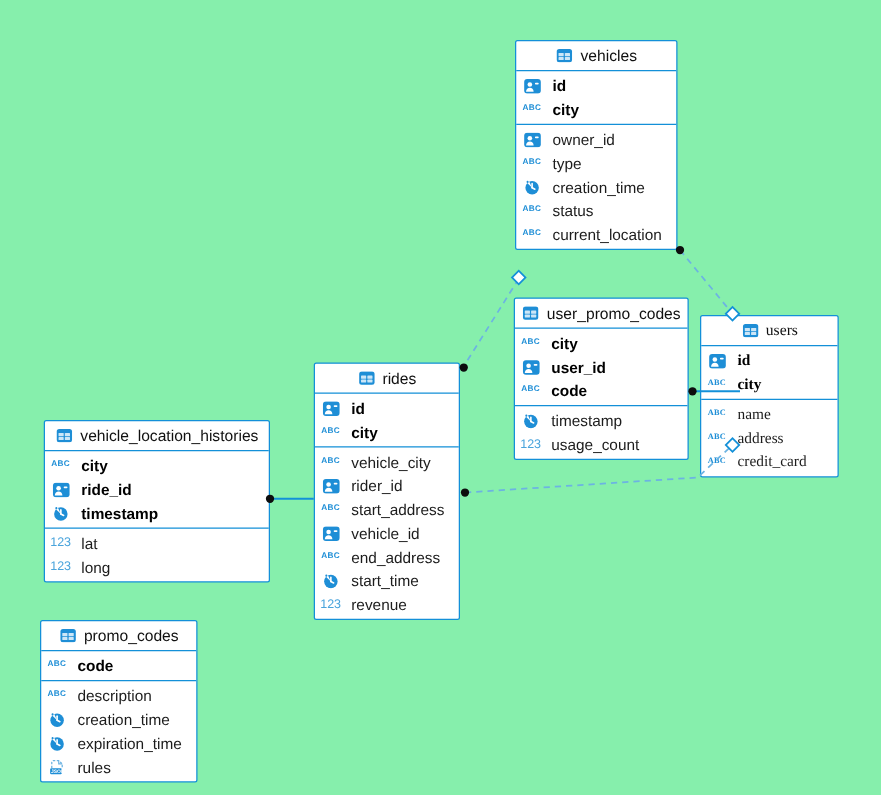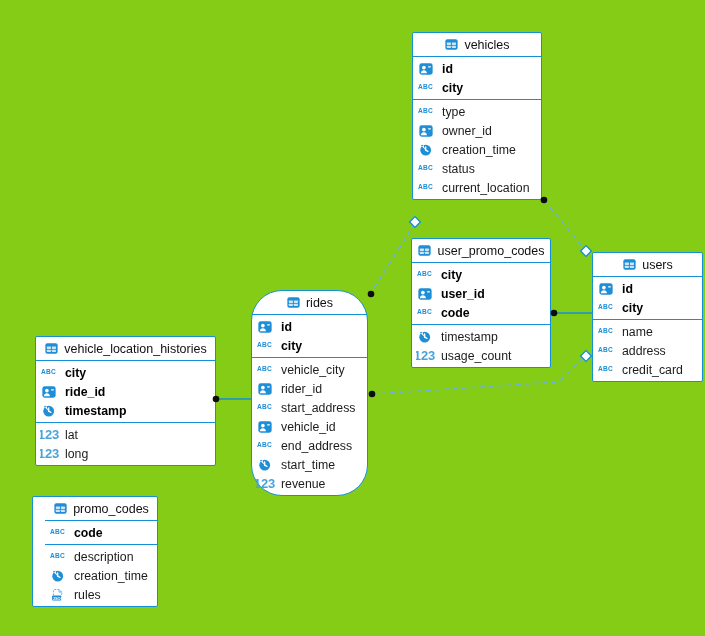--- a/index.html
+++ b/index.html
@@ -1,17 +1,17 @@
 <!DOCTYPE html>
 <html><head>
 <meta charset="utf-8">
 <style>
   html,body{margin:0;padding:0;background:#fff;}
   .canvas{
-    position:relative;width:705px;height:636px;background:#84cc16;overflow:hidden;
+    position:relative;width:705px;height:636px;background:#86efac;overflow:hidden;
     font-family:"Liberation Sans", sans-serif;
   }
   .tables-layer{position:absolute;inset:0;}
   .connections-layer{position:absolute;inset:0;z-index:5;pointer-events:none;}
   .table{
     position:absolute;background:#fff;border:1.8px solid #1390d8;border-radius:2px;
     box-sizing:border-box;z-index:2;
   }
   .thead{
     display:flex;align-items:center;justify-content:center;gap:5px;height:23px;
@@ -21,21 +21,21 @@
   .tsection{padding:2px 4px;}
   .tsection.keys{border-bottom:1.6px solid #1390d8;}
   .frow{
     display:flex;align-items:center;height:19px;gap:8px;font-size:12.3px;
     color:#1c1c1c;white-space:nowrap;overflow:hidden;
   }
   .frow.key{font-weight:700;color:#000;}
   .icon{width:17px;min-width:17px;display:flex;align-items:center;justify-content:center;}
   .icon svg{display:block;}
   .ticon{font-weight:700;color:#1e8ed6;font-size:6.6px;letter-spacing:0.2px;line-height:1;}
-  .ticon.num{font-size:13px;color:#4aa4dc;font-weight:700;letter-spacing:0;}
+  .ticon.num{font-size:10px;color:#4aa4dc;font-weight:400;letter-spacing:0;}
 </style>
 </head>
 <body>
 
 <div class="canvas">
   <div class="tables-layer">
       <div class="table" style="left: 412px; top: 32px; width: 130px;">
         <div class="thead">
           <span class="icon" style="width: 15px; min-width: 15px;">
             <svg viewBox="0 0 14 12" width="13" height="11">
@@ -63,37 +63,37 @@
           <div class="frow key">
             <span class="icon">
               <span class="ticon">ABC</span>
             </span>
             <span>city</span>
           </div>
         </div>
         <div class="tsection">
           <div class="frow">
             <span class="icon">
+              <svg viewBox="0 0 15 13" width="14" height="12">
+                <rect x="0.3" y="0.3" width="14.4" height="12.4" rx="2.6" fill="#1e8ed6"></rect>
+                <circle cx="5.2" cy="5" r="2" fill="#fff"></circle>
+                <path d="M1.9 11.2 C2 8.9 3.4 7.8 5.2 7.8 C7 7.8 8.4 8.9 8.5 11.2 Z" fill="#fff"></path>
+                <rect x="9.6" y="3.4" width="3.3" height="1.5" rx="0.75" fill="#fff"></rect>
+              </svg>
+            </span>
+            <span>owner_id</span>
+          </div>
+          <div class="frow">
+            <span class="icon">
               <span class="ticon">ABC</span>
             </span>
             <span>type</span>
           </div>
           <div class="frow">
             <span class="icon">
-              <svg viewBox="0 0 15 13" width="14" height="12">
-                <rect x="0.3" y="0.3" width="14.4" height="12.4" rx="2.6" fill="#1e8ed6"></rect>
-                <circle cx="5.2" cy="5" r="2" fill="#fff"></circle>
-                <path d="M1.9 11.2 C2 8.9 3.4 7.8 5.2 7.8 C7 7.8 8.4 8.9 8.5 11.2 Z" fill="#fff"></path>
-                <rect x="9.6" y="3.4" width="3.3" height="1.5" rx="0.75" fill="#fff"></rect>
-              </svg>
-            </span>
-            <span>owner_id</span>
-          </div>
-          <div class="frow">
-            <span class="icon">
               <svg viewBox="0 0 14 14" width="13" height="13">
                 <circle cx="7.2" cy="7.7" r="5.8" fill="#1e8ed6"></circle>
                 <path d="M7.2 7.7 L3 3.6 L4.6 2.2 Z" fill="#fff"></path>
                 <path d="M7.2 7.7 L7.2 4.2" stroke="#fff" stroke-width="1.4" fill="none" stroke-linecap="round"></path>
                 <path d="M7.2 7.7 L9.6 9" stroke="#fff" stroke-width="1.4" fill="none" stroke-linecap="round"></path>
                 <circle cx="3.3" cy="2.7" r="0.9" fill="#1e8ed6"></circle>
               </svg>
             </span>
             <span>creation_time</span>
           </div>
@@ -163,21 +163,21 @@
             <span>timestamp</span>
           </div>
           <div class="frow">
             <span class="icon">
               <span class="ticon num">123</span>
             </span>
             <span>usage_count</span>
           </div>
         </div>
       </div>
-      <div class="table" style="left: 592px; top: 252px; width: 111px;">
+      <div class="table" style="left: 560px; top: 252px; width: 111px; font-family: Liberation Serif, serif;">
         <div class="thead">
           <span class="icon" style="width: 15px; min-width: 15px;">
             <svg viewBox="0 0 14 12" width="13" height="11">
               <rect x="0.3" y="0.3" width="13.4" height="11.4" rx="2.2" fill="#1e8ed6"></rect>
               <rect x="1.9" y="3.7" width="4.5" height="2.8" rx="0.5" fill="#cce6f7"></rect>
               <rect x="7.4" y="3.7" width="4.5" height="2.8" rx="0.5" fill="#cce6f7"></rect>
               <rect x="1.9" y="7.3" width="4.5" height="2.5" rx="0.5" fill="#cce6f7"></rect>
               <rect x="7.4" y="7.3" width="4.5" height="2.5" rx="0.5" fill="#cce6f7"></rect>
             </svg>
           </span>
@@ -216,21 +216,21 @@
             <span>address</span>
           </div>
           <div class="frow">
             <span class="icon">
               <span class="ticon">ABC</span>
             </span>
             <span>credit_card</span>
           </div>
         </div>
       </div>
-      <div class="table" style="left: 251px; top: 290px; width: 117px; border-radius: 31px;">
+      <div class="table" style="left: 251px; top: 290px; width: 117px;">
         <div class="thead">
           <span class="icon" style="width: 15px; min-width: 15px;">
             <svg viewBox="0 0 14 12" width="13" height="11">
               <rect x="0.3" y="0.3" width="13.4" height="11.4" rx="2.2" fill="#1e8ed6"></rect>
               <rect x="1.9" y="3.7" width="4.5" height="2.8" rx="0.5" fill="#cce6f7"></rect>
               <rect x="7.4" y="3.7" width="4.5" height="2.8" rx="0.5" fill="#cce6f7"></rect>
               <rect x="1.9" y="7.3" width="4.5" height="2.5" rx="0.5" fill="#cce6f7"></rect>
               <rect x="7.4" y="7.3" width="4.5" height="2.5" rx="0.5" fill="#cce6f7"></rect>
             </svg>
           </span>
@@ -368,21 +368,21 @@
             <span>lat</span>
           </div>
           <div class="frow">
             <span class="icon">
               <span class="ticon num">123</span>
             </span>
             <span>long</span>
           </div>
         </div>
       </div>
-      <div class="table" style="left: 32px; top: 496px; width: 126px; padding-left: 12px;">
+      <div class="table" style="left: 32px; top: 496px; width: 126px;">
         <div class="thead">
           <span class="icon" style="width: 15px; min-width: 15px;">
             <svg viewBox="0 0 14 12" width="13" height="11">
               <rect x="0.3" y="0.3" width="13.4" height="11.4" rx="2.2" fill="#1e8ed6"></rect>
               <rect x="1.9" y="3.7" width="4.5" height="2.8" rx="0.5" fill="#cce6f7"></rect>
               <rect x="7.4" y="3.7" width="4.5" height="2.8" rx="0.5" fill="#cce6f7"></rect>
               <rect x="1.9" y="7.3" width="4.5" height="2.5" rx="0.5" fill="#cce6f7"></rect>
               <rect x="7.4" y="7.3" width="4.5" height="2.5" rx="0.5" fill="#cce6f7"></rect>
             </svg>
           </span>
@@ -407,20 +407,32 @@
             <span class="icon">
               <svg viewBox="0 0 14 14" width="13" height="13">
                 <circle cx="7.2" cy="7.7" r="5.8" fill="#1e8ed6"></circle>
                 <path d="M7.2 7.7 L3 3.6 L4.6 2.2 Z" fill="#fff"></path>
                 <path d="M7.2 7.7 L7.2 4.2" stroke="#fff" stroke-width="1.4" fill="none" stroke-linecap="round"></path>
                 <path d="M7.2 7.7 L9.6 9" stroke="#fff" stroke-width="1.4" fill="none" stroke-linecap="round"></path>
                 <circle cx="3.3" cy="2.7" r="0.9" fill="#1e8ed6"></circle>
               </svg>
             </span>
             <span>creation_time</span>
+          </div>
+          <div class="frow">
+            <span class="icon">
+              <svg viewBox="0 0 14 14" width="13" height="13">
+                <circle cx="7.2" cy="7.7" r="5.8" fill="#1e8ed6"></circle>
+                <path d="M7.2 7.7 L3 3.6 L4.6 2.2 Z" fill="#fff"></path>
+                <path d="M7.2 7.7 L7.2 4.2" stroke="#fff" stroke-width="1.4" fill="none" stroke-linecap="round"></path>
+                <path d="M7.2 7.7 L9.6 9" stroke="#fff" stroke-width="1.4" fill="none" stroke-linecap="round"></path>
+                <circle cx="3.3" cy="2.7" r="0.9" fill="#1e8ed6"></circle>
+              </svg>
+            </span>
+            <span>expiration_time</span>
           </div>
           <div class="frow">
             <span class="icon">
               <svg viewBox="0 0 14 14" width="13" height="13">
                 <path d="M2.6 8 V3 Q2.6 1.6 4 1.6 H8.6 L11.6 4.4 V8" fill="none" stroke="#6cb3e2" stroke-width="1.1" stroke-dasharray="2 1.3"></path>
                 <path d="M8.6 1.6 V4.4 H11.6" fill="none" stroke="#6cb3e2" stroke-width="1"></path>
                 <rect x="1.2" y="8.2" width="10" height="5.2" rx="1" fill="#1e8ed6"></rect>
                 <text x="1.9" y="12.4" font-size="4.3" font-weight="bold" fill="#fff" font-family="Liberation Sans, sans-serif">JSON</text>
               </svg>
             </span>

